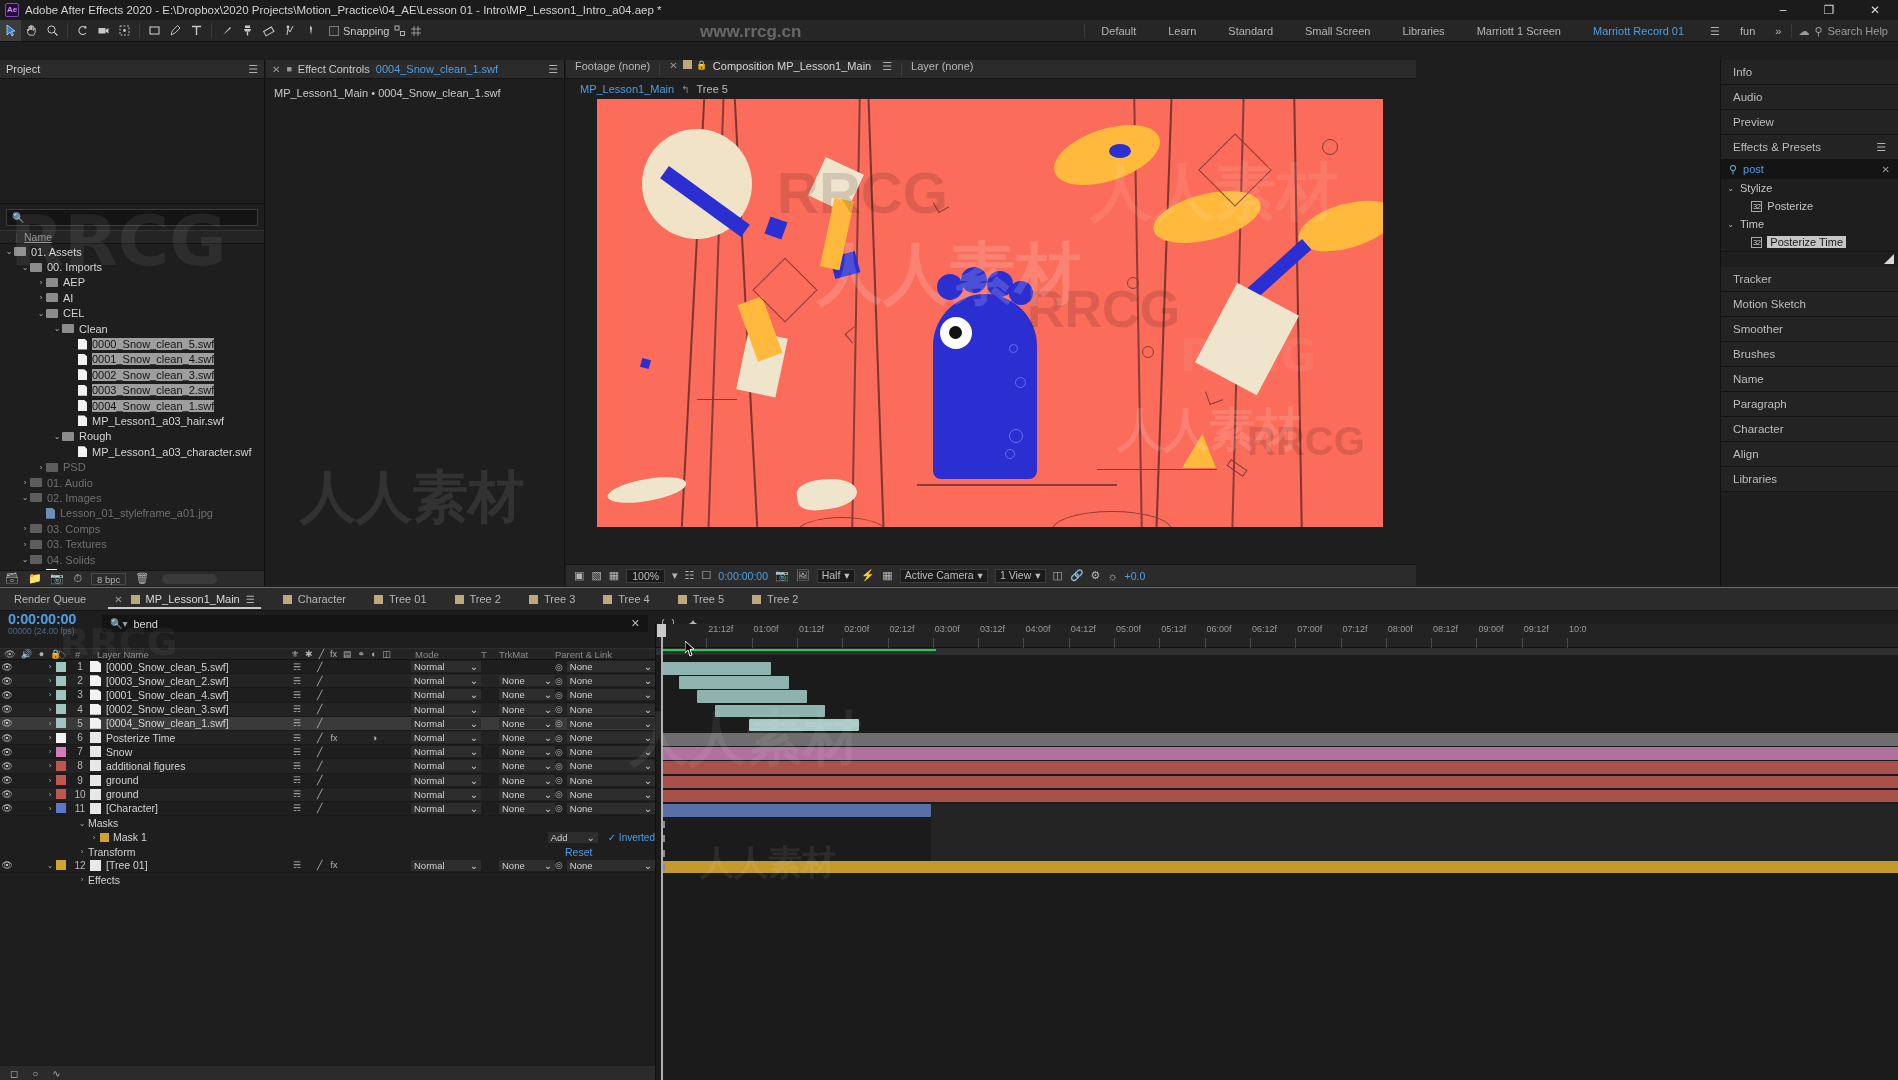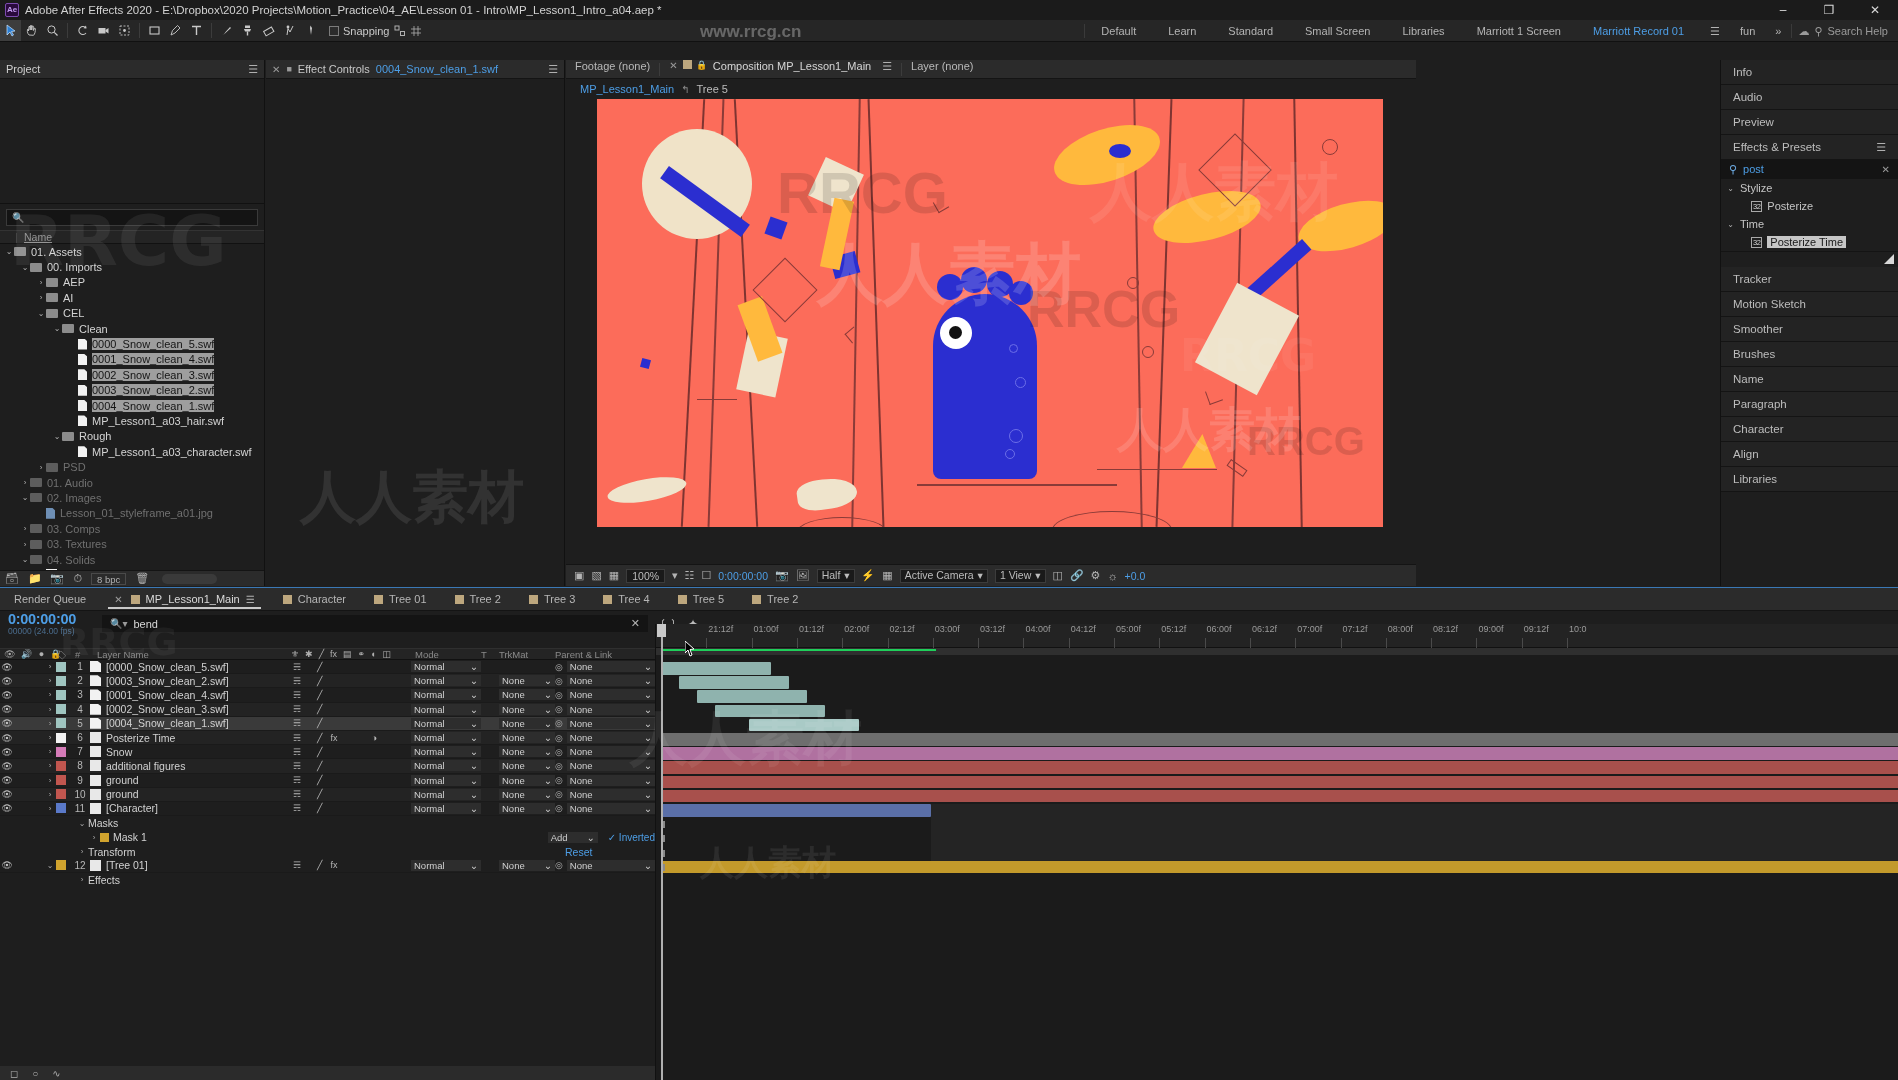--- a/index.html
+++ b/index.html
@@ -497,20 +497,21 @@
 
 
   <div class="effctl">
     <div class="ectab">
       <span class="x">✕</span>
       <span style="font-size:9px;color:#9a9a9a;">■</span>
       <span>Effect Controls</span>
       <span class="name">0004_Snow_clean_1.swf</span>
       <span class="hamb">☰</span>
     </div>
+    <div class="ecbody">MP_Lesson1_Main • 0004_Snow_clean_1.swf</div>
   </div>
 
   <div class="comp">
     <div class="ctabrow">
       <div class="ctab">
         <span>Footage (none)</span>
       </div>
       <span class="cdivv"></span>
       <div class="ctab active">
         <span class="x" style="font-size:10px;color:#9a9a9a;">✕</span>

